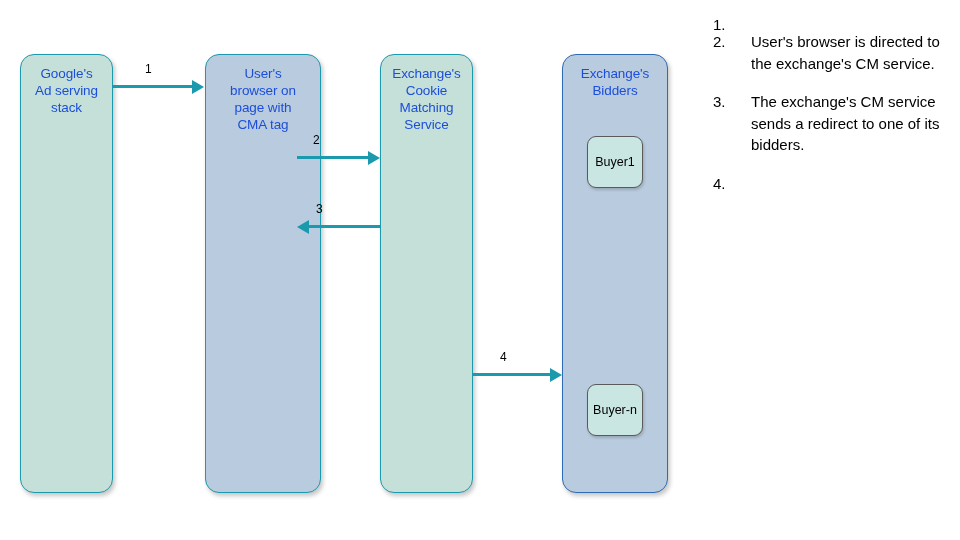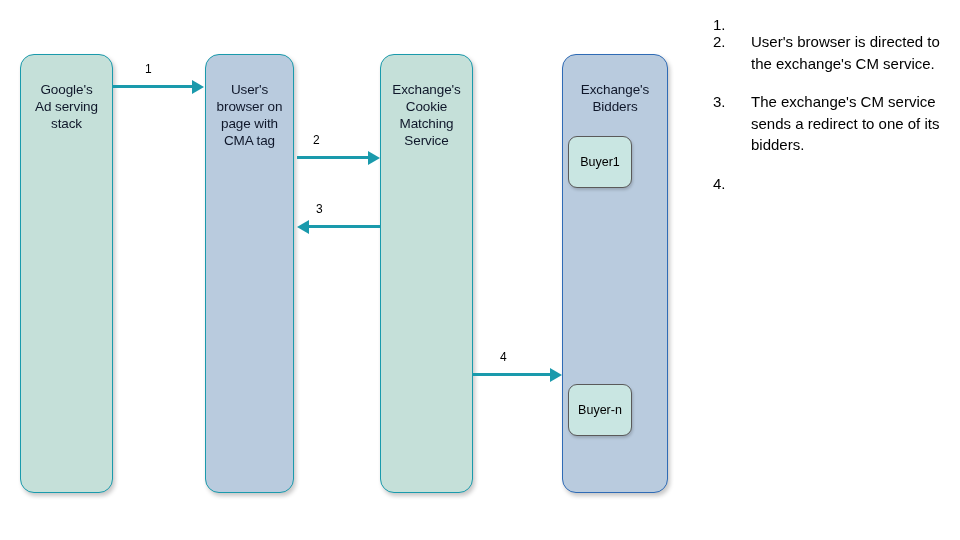--- a/index.html
+++ b/index.html
@@ -28,48 +28,48 @@
     position: absolute;
     border-radius: 14px;
     box-sizing: border-box;
     box-shadow: 2px 3px 4px rgba(0,0,0,0.22);
     text-align: center;
   }
   .lane .lane-title {
     display: block;
     font-size: 13.5px;
     line-height: 17px;
-    color: #0f172a;
-    padding-top: 26px;
+    color: #1d4ed8;
+    padding-top: 10px;
     white-space: pre-line;
     letter-spacing: -0.1px;
   }
   .lane-green {
     background: #c5e0d9;
     border: 1px solid #1a9aac;
   }
   .lane-blue {
     background: #b9cbde;
     border: 1px solid #2f6bb5;
   }
   .lane-blue-teal {
     background: #b9cbde;
     border: 1px solid #1a9aac;
   }
 
   #lane-google  { left: 20px;  top: 54px; width: 93px;  height: 439px; }
-  #lane-browser { left: 205px; top: 54px; width: 89px;  height: 439px; }
+  #lane-browser { left: 205px; top: 54px; width: 116px;  height: 439px; }
   #lane-cms     { left: 380px; top: 54px; width: 93px;  height: 439px; }
   #lane-bidders { left: 562px; top: 54px; width: 106px; height: 439px; }
 
   
   .buyer-box {
     position: absolute;
-    left: 5px;
-    width: 64px;
+    left: 24px;
+    width: 56px;
     height: 52px;
     background: #c9e6e2;
     border: 1px solid #5a5a5a;
     border-radius: 9px;
     box-sizing: border-box;
     display: flex;
     align-items: center;
     justify-content: center;
     font-size: 12.5px;
     color: #000;

